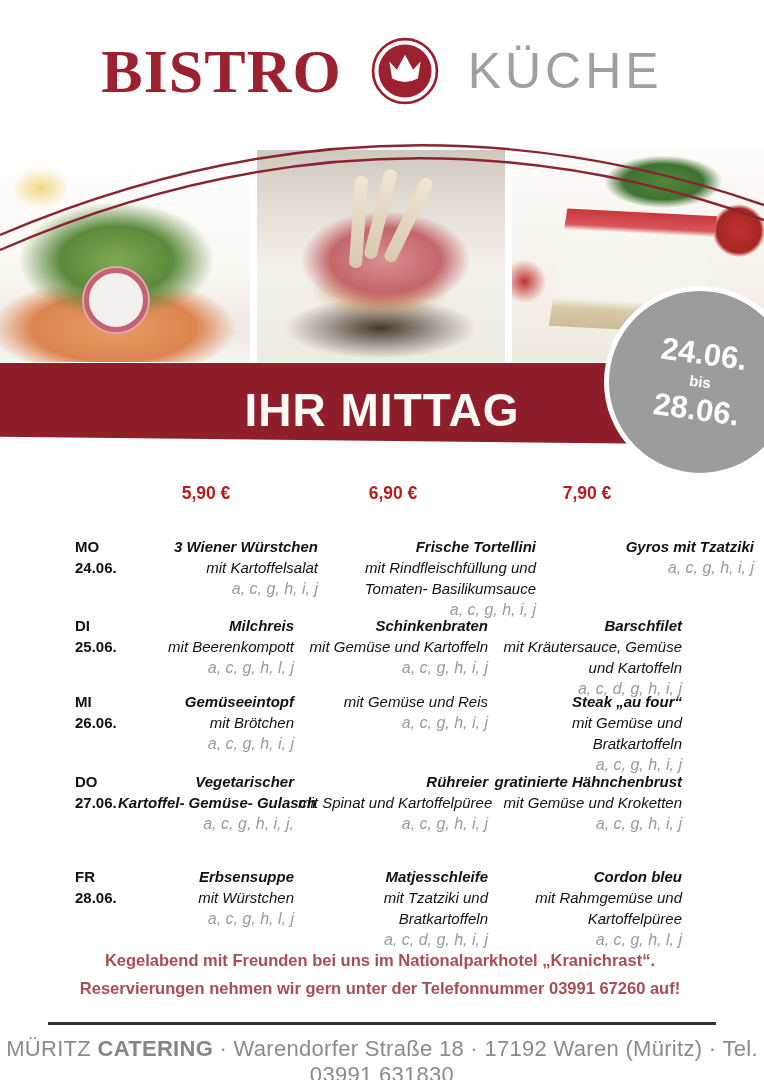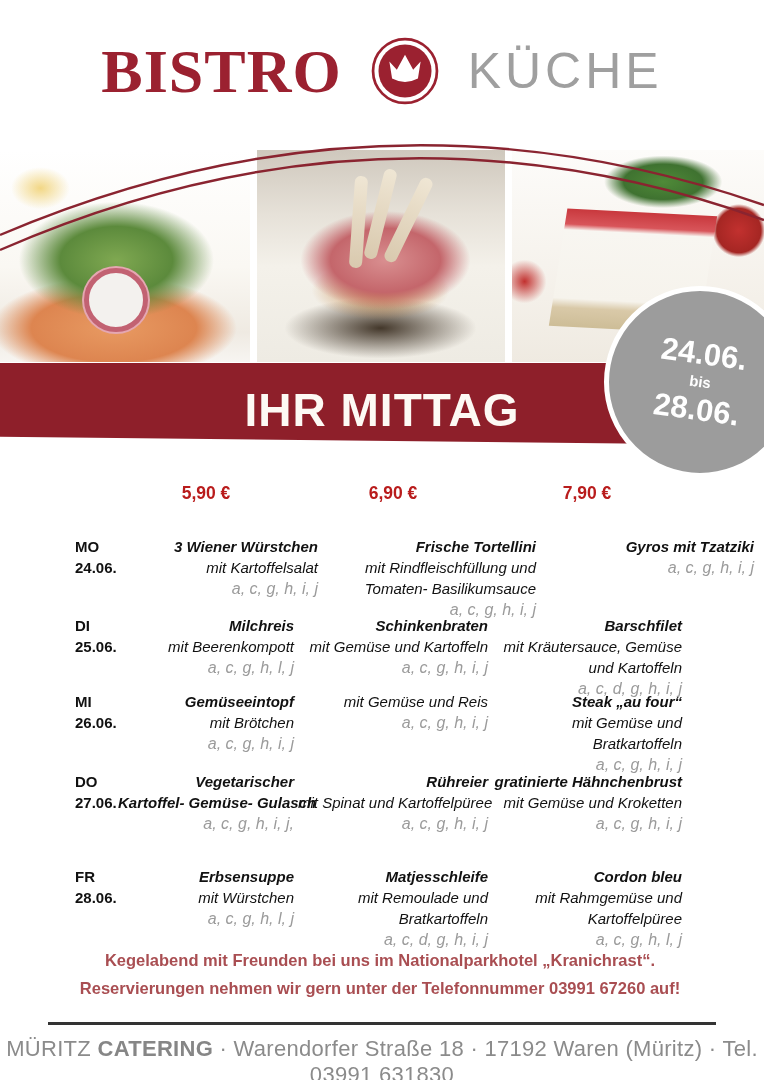--- a/index.html
+++ b/index.html
@@ -229,21 +229,21 @@
           <div class="day-abbr">FR</div>
           <div class="day-date">28.06.</div>
         </div>
         <div class="dish-cell">
           <div class="dish-title">Erbsensuppe</div>
           <div class="dish-desc">mit Würstchen</div>
           <div class="dish-allergens">a, c, g, h, l, j</div>
         </div>
         <div class="dish-cell">
           <div class="dish-title">Matjesschleife</div>
-          <div class="dish-desc">mit Remoulade und</div>
+          <div class="dish-desc">mit Tzatziki und</div>
           <div class="dish-desc">Bratkartoffeln</div>
           <div class="dish-allergens">a, c, d, g, h, i, j</div>
         </div>
         <div class="dish-cell">
           <div class="dish-title">Cordon bleu</div>
           <div class="dish-desc">mit Rahmgemüse und</div>
           <div class="dish-desc">Kartoffelpüree</div>
           <div class="dish-allergens">a, c, g, h, l, j</div>
         </div>
       </div>

